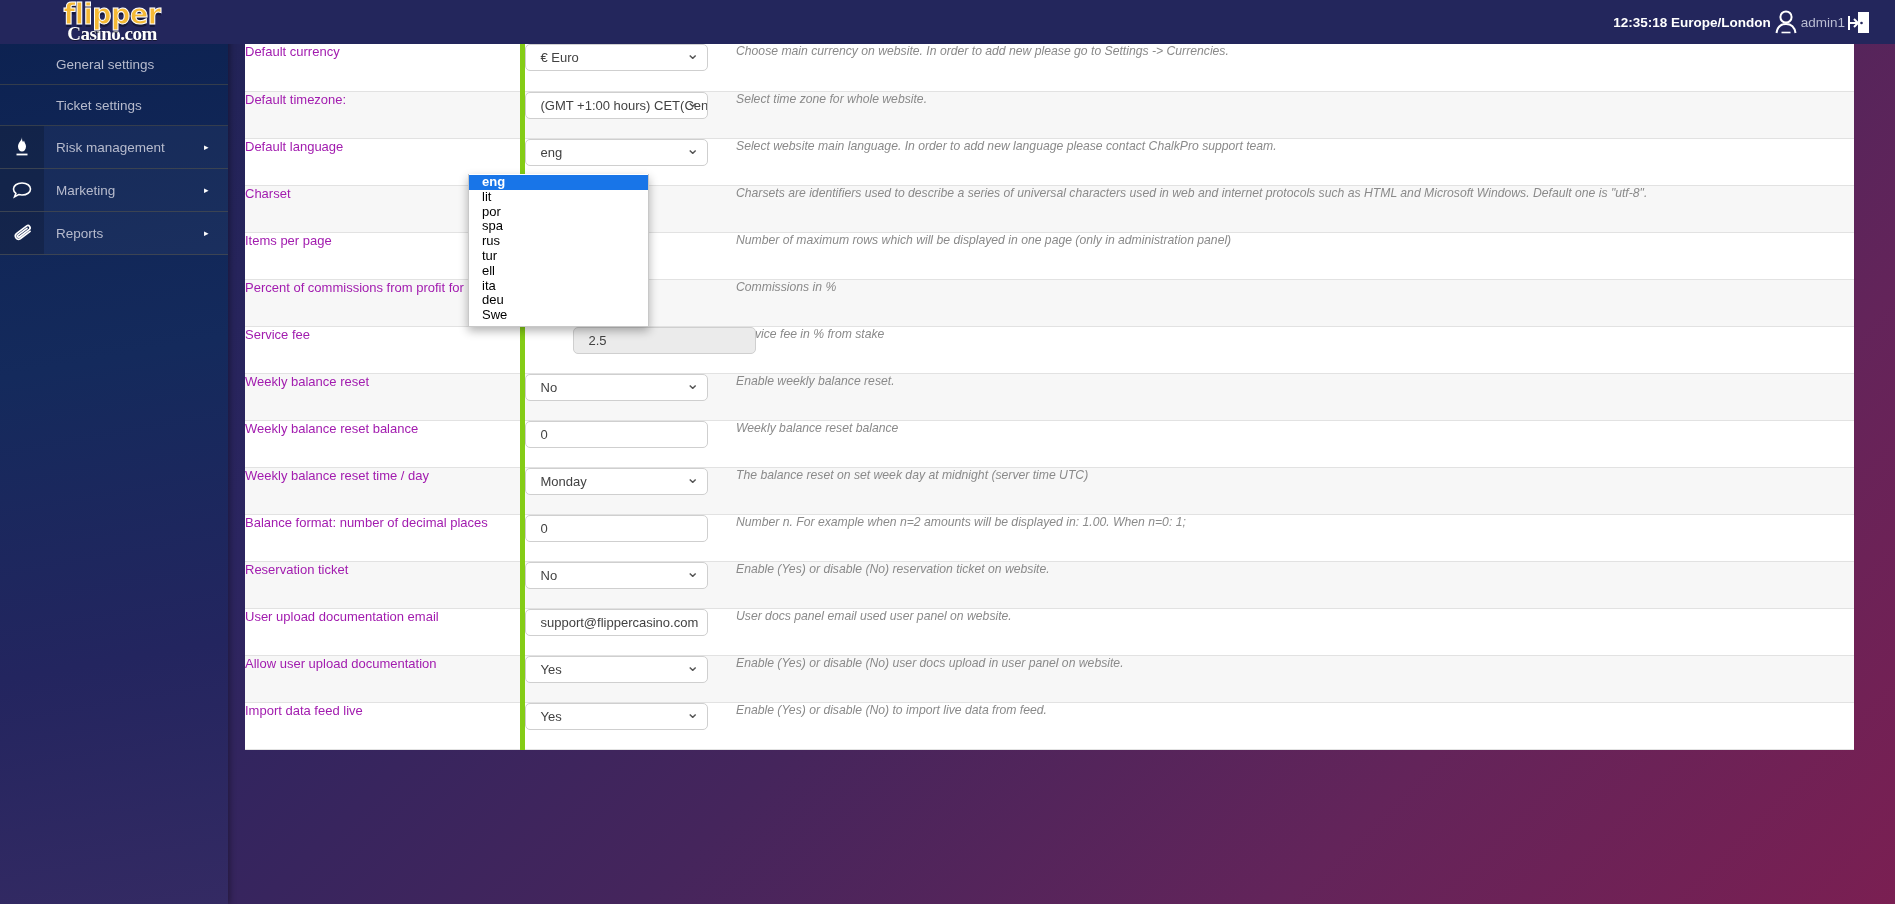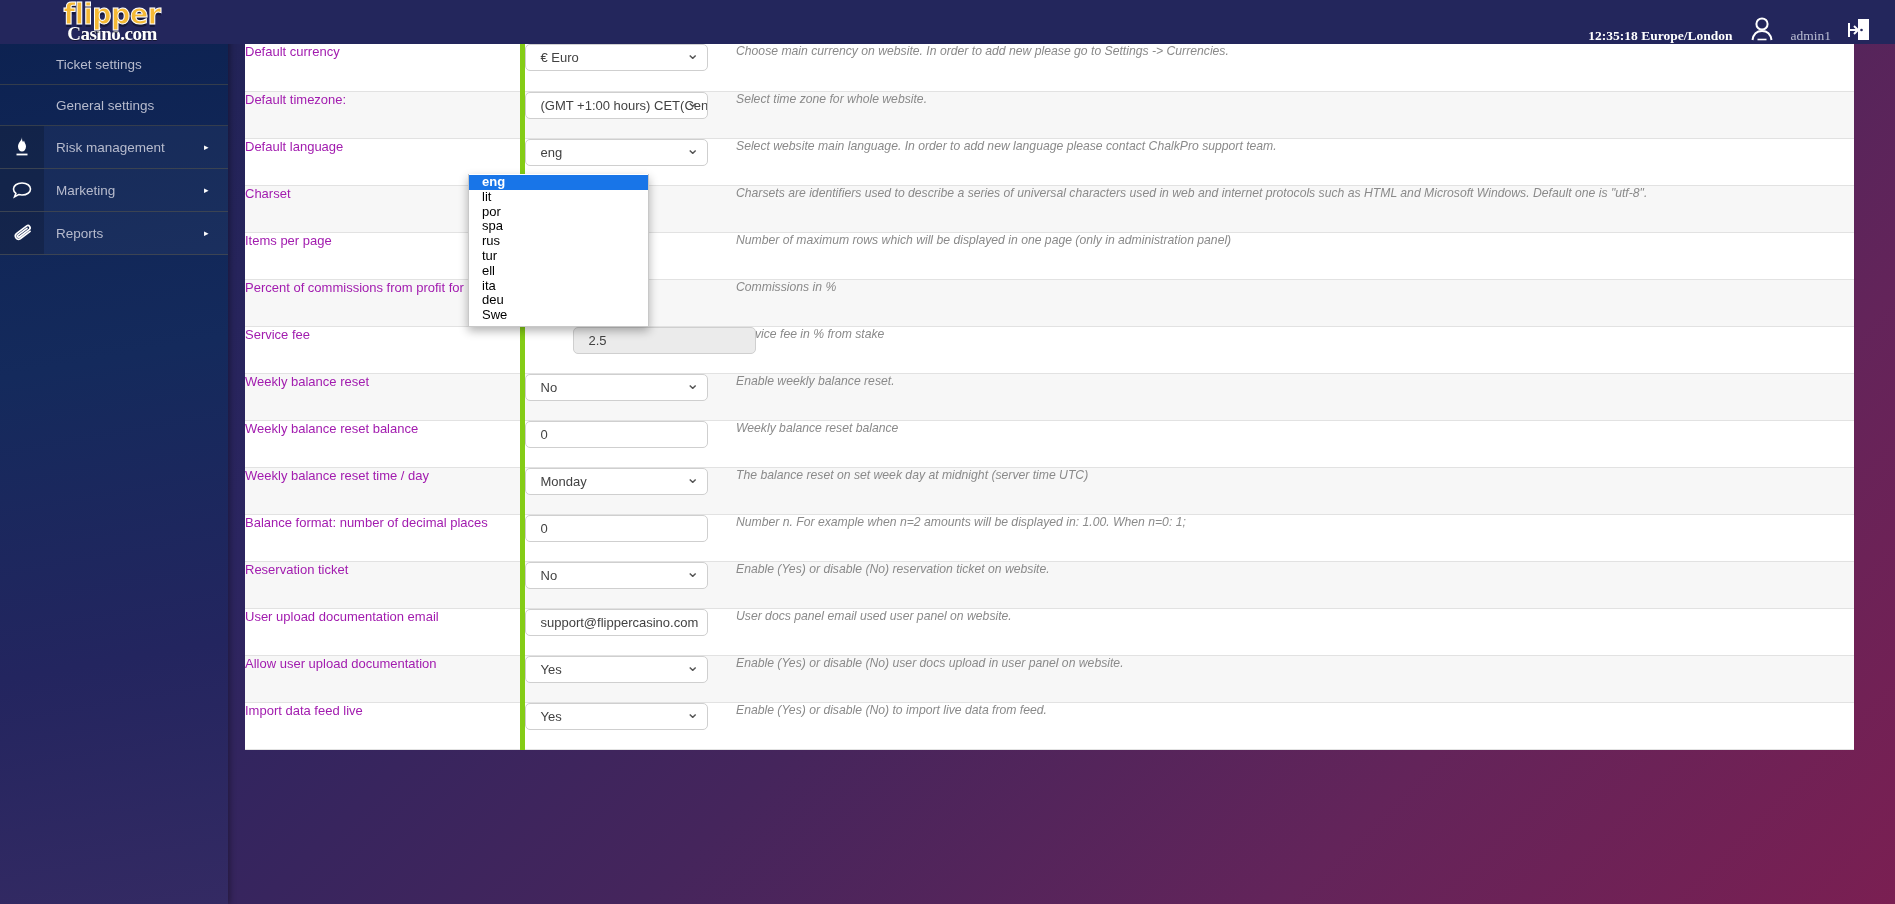--- a/index.html
+++ b/index.html
@@ -46,21 +46,21 @@
     font-weight: bold;
     font-size: 19px;
     color: #ffffff;
     letter-spacing: -0.5px;
     margin-top: -4px;
     text-shadow: 0 1px 0 rgba(0,0,0,.45);
   }
   #topright {
     position: absolute; right: 22px; top: 0;
     height: 44px;
-    display: flex; align-items: flex-end; gap: 14px; font-family: Liberation Serif, serif;
+    display: flex; align-items: center; 
   }
   #clock {
     color: #ffffff; font-size: 13.5px; font-weight: bold;
     white-space: nowrap;
   }
   #username { color: #b9bcd2; font-size: 13.5px; }
   .tb-icon { display: block; line-height: 0; }
 
   
   #sidebar {
@@ -221,25 +221,25 @@
         <path d="M4 9 v14" stroke="#ffffff" stroke-width="2"></path>
       </svg>
     </span>
   </div>
 </div>
 
 <div id="sidebar">
   <div id="sidebar-inner">
 
     <div class="nav-item sub">
+      <span class="nav-label">General settings</span>
+    </div>
+
+    <div class="nav-item sub">
       <span class="nav-label">Ticket settings</span>
-    </div>
-
-    <div class="nav-item sub">
-      <span class="nav-label">General settings</span>
     </div>
 
 
     <div class="nav-item main">
       <span class="nav-icon">
         <svg width="20" height="22" viewBox="0 0 20 22" aria-hidden="true">
           <path d="M10 1 C10 5 6 6 6 10.5 C6 13.6 7.9 15.6 10 15.6 C12.1 15.6 14 13.6 14 10.5 C14 8 12.4 7 12 4.6 C11.3 6.6 10 6.6 10 1 Z" fill="#ffffff"></path>
           <path d="M4.5 18.5 h11" stroke="#ffffff" stroke-width="1.8" fill="none"></path>
         </svg>
       </span>

